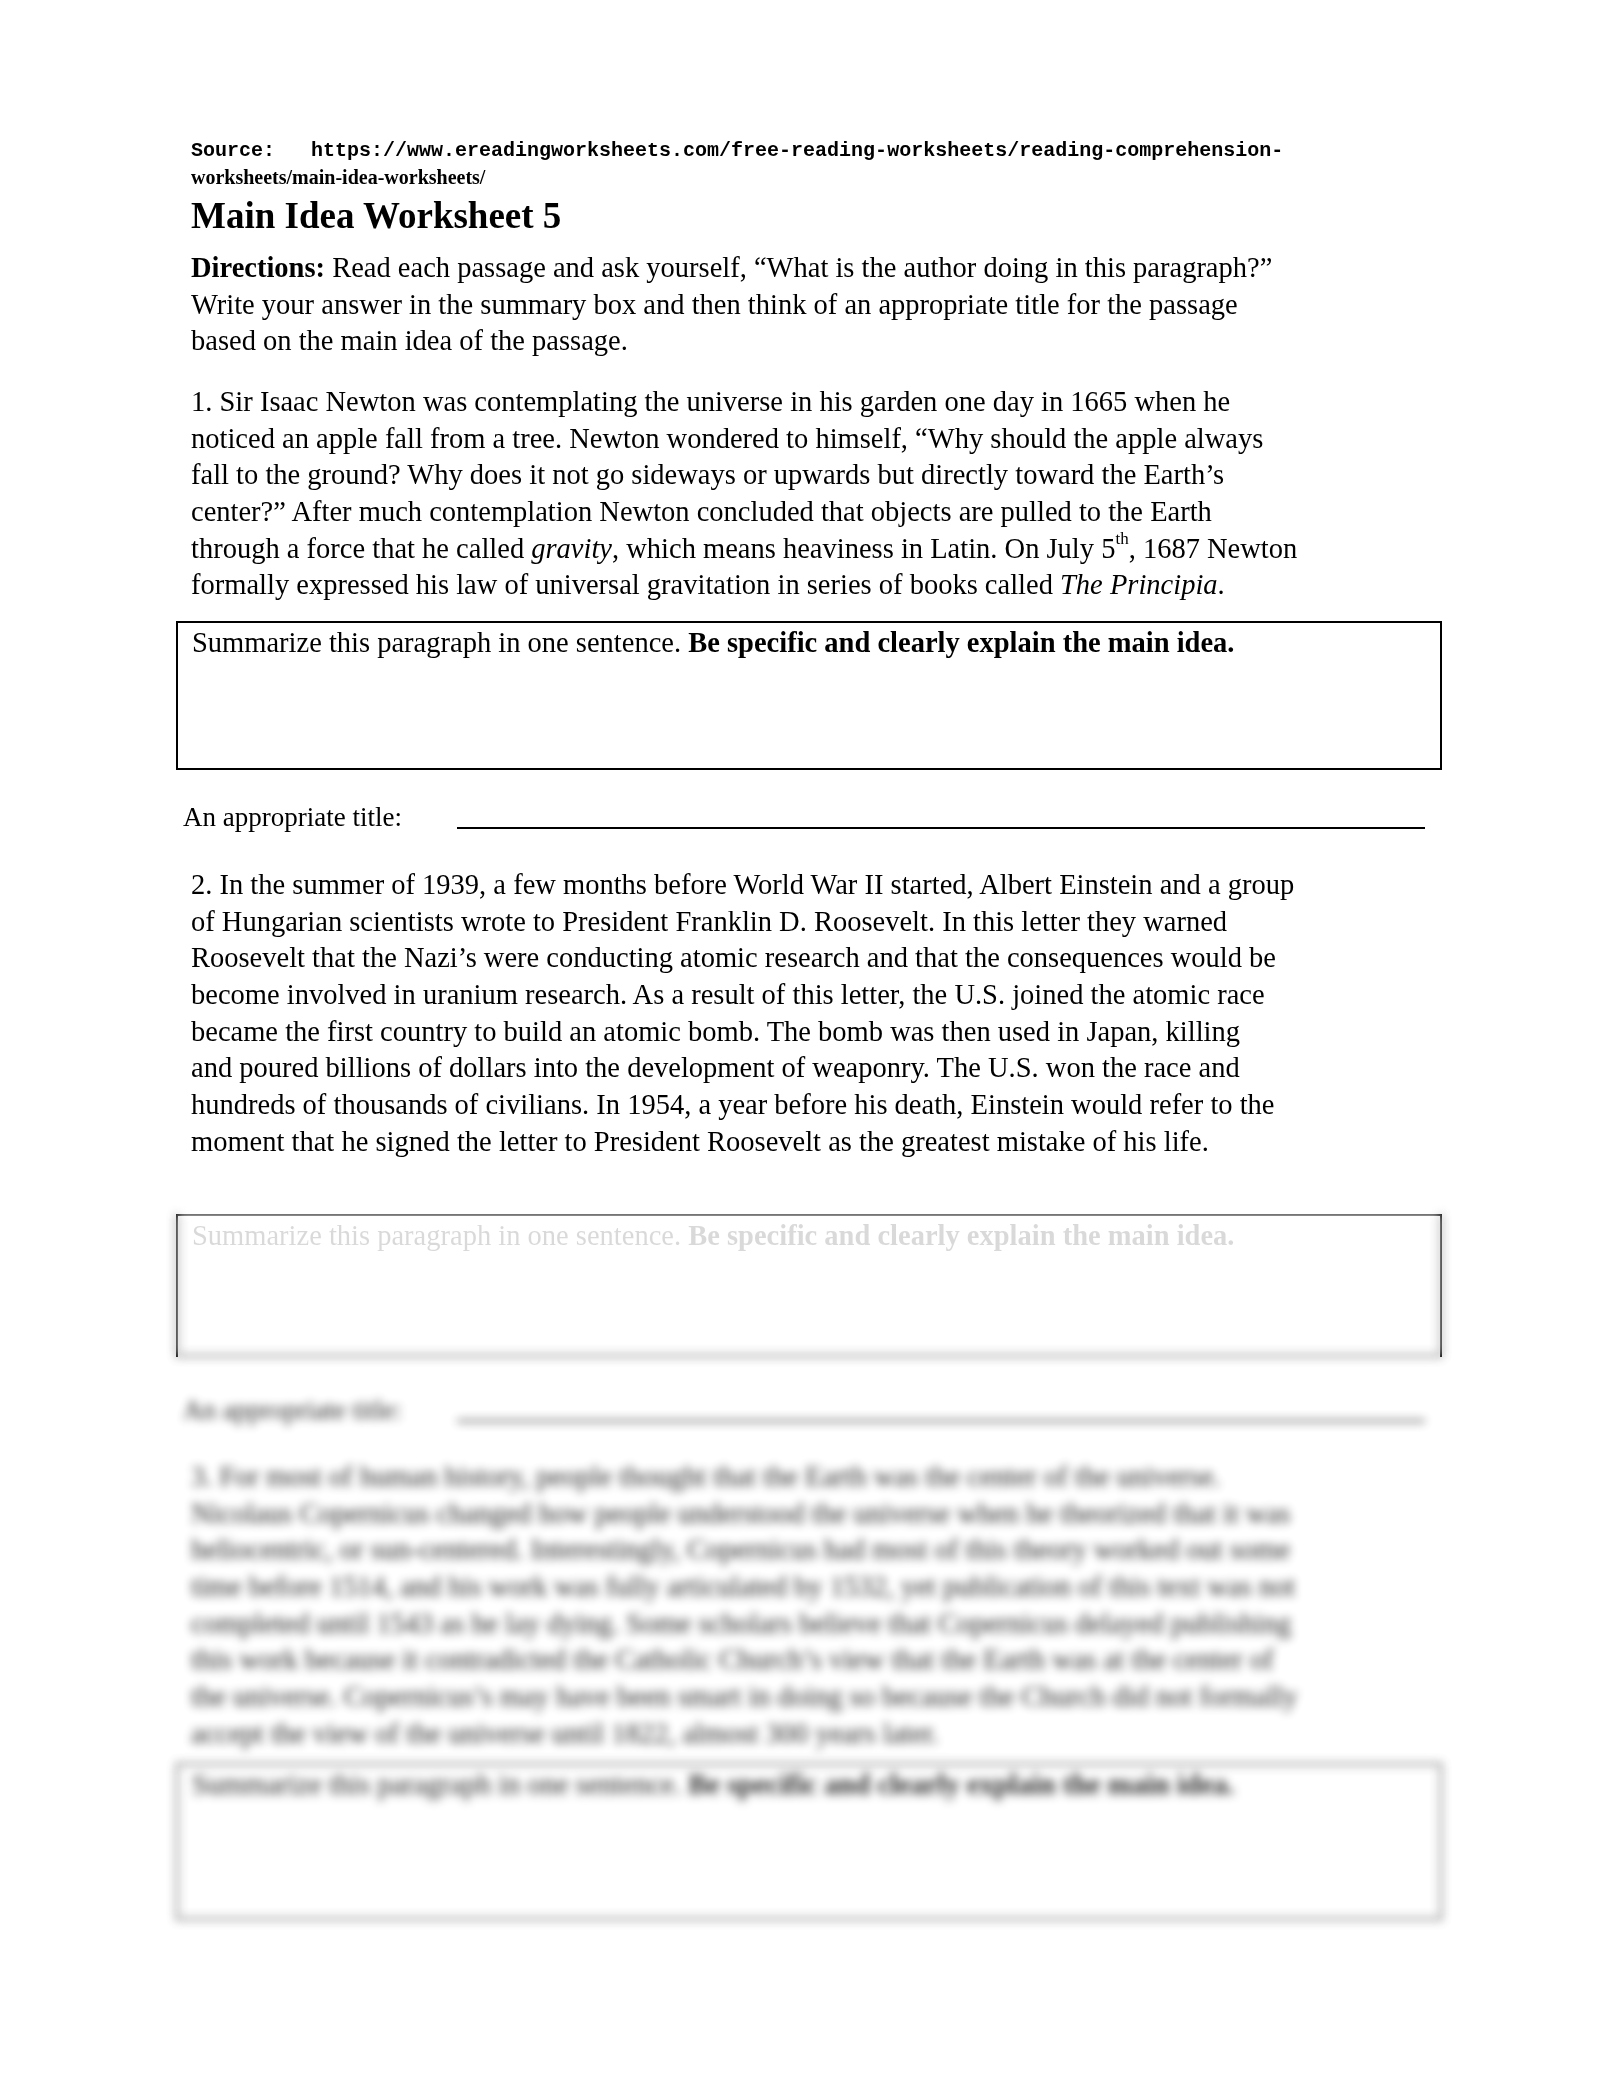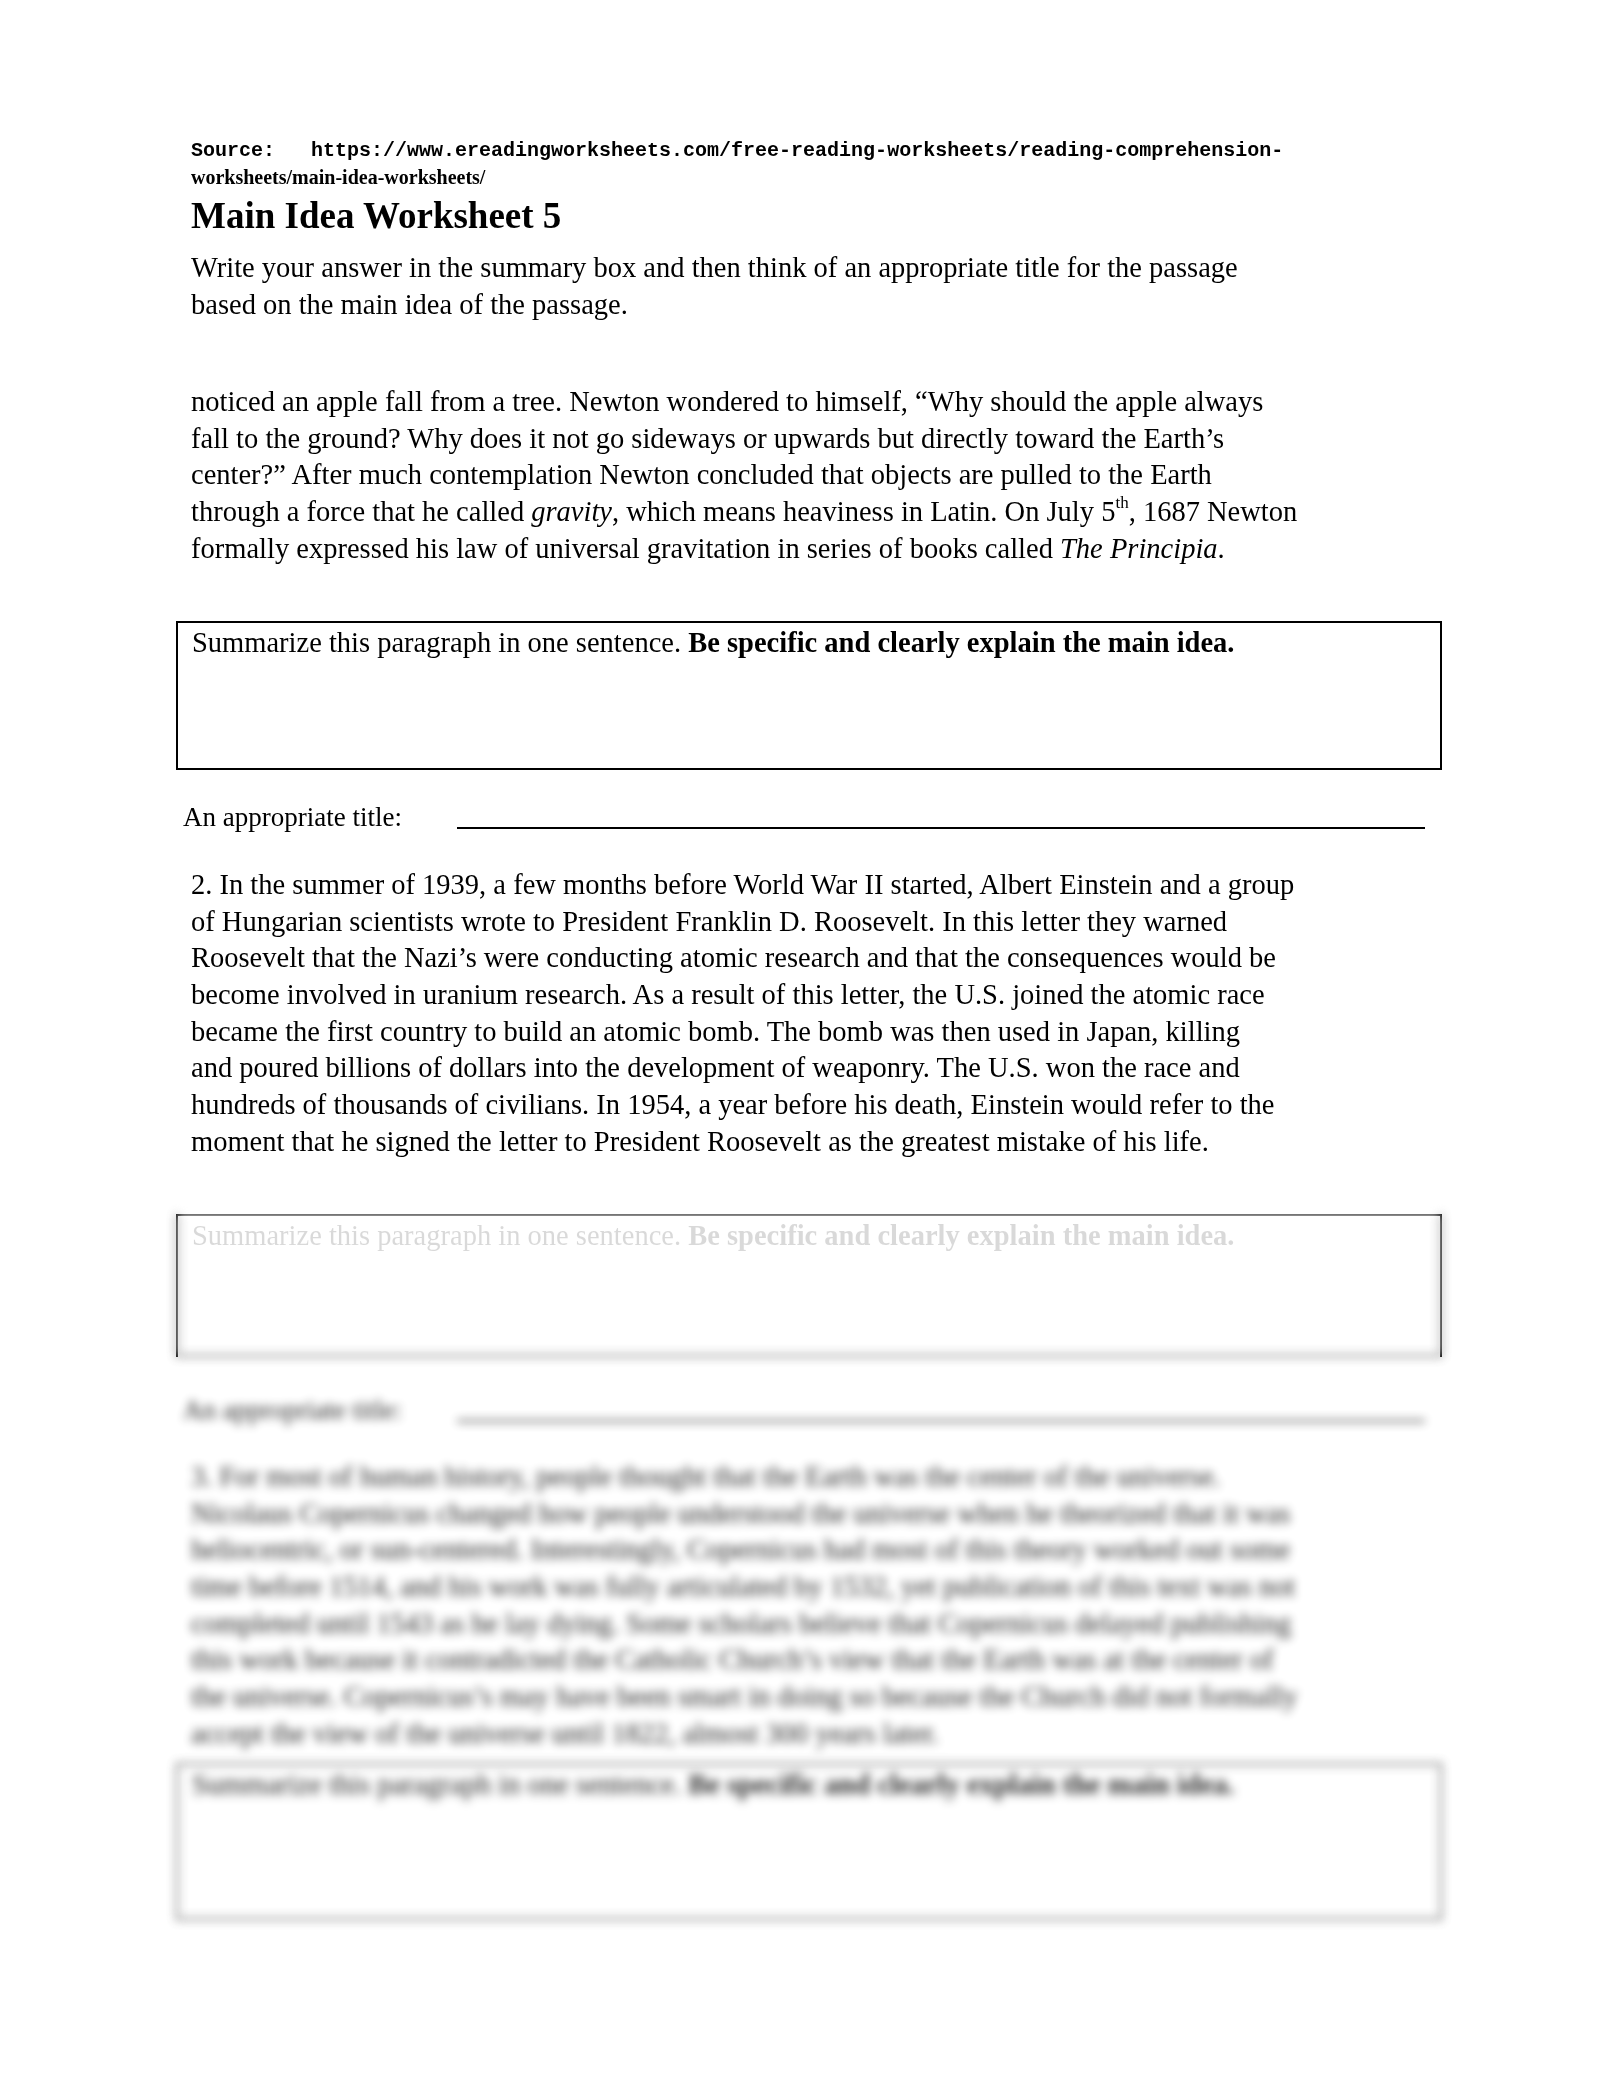--- a/index.html
+++ b/index.html
@@ -25,25 +25,27 @@
 
 <div class="abs src" style="top:138px;font-family:Liberation Mono, monospace;">
   <span>Source:</span>&nbsp;&nbsp;
   <span>https://www.ereadingworksheets.com/free-reading-worksheets/reading-comprehension-</span>
 </div>
 <div class="abs src" style="top:164px;">worksheets/main-idea-worksheets/</div>
 
 <div class="abs h1">Main Idea Worksheet 5</div>
 
 <div class="abs body" style="top:250px;">
+  <span class="line"><span class="b">Directions:</span><span> Read each passage and ask yourself, “What is the author doing in this paragraph?”</span></span>
   <span class="line">Write your answer in the summary box and then think of an appropriate title for the passage</span>
   <span class="line">based on the main idea of the passage.</span>
 </div>
 
 <div class="abs body" style="top:384px;">
+  <span class="line">1. Sir Isaac Newton was contemplating the universe in his garden one day in 1665 when he</span>
   <span class="line">noticed an apple fall from a tree. Newton wondered to himself, “Why should the apple always</span>
   <span class="line">fall to the ground? Why does it not go sideways or upwards but directly toward the Earth’s</span>
   <span class="line">center?” After much contemplation Newton concluded that objects are pulled to the Earth</span>
   <span class="line"><span>through a force that he called </span><span class="i">gravity</span><span>, which means heaviness in Latin. On July 5</span><sup>th</sup><span>, 1687 Newton</span></span>
   <span class="line"><span>formally expressed his law of universal gravitation in series of books called </span><span class="i">The Principia</span><span>.</span></span>
 </div>
 
 <div class="box" style="top:621px; height:149px;">
   <div class="prompt"><span>Summarize this paragraph in one sentence. </span><span class="b">Be specific and clearly explain the main idea.</span></div>
 </div>

